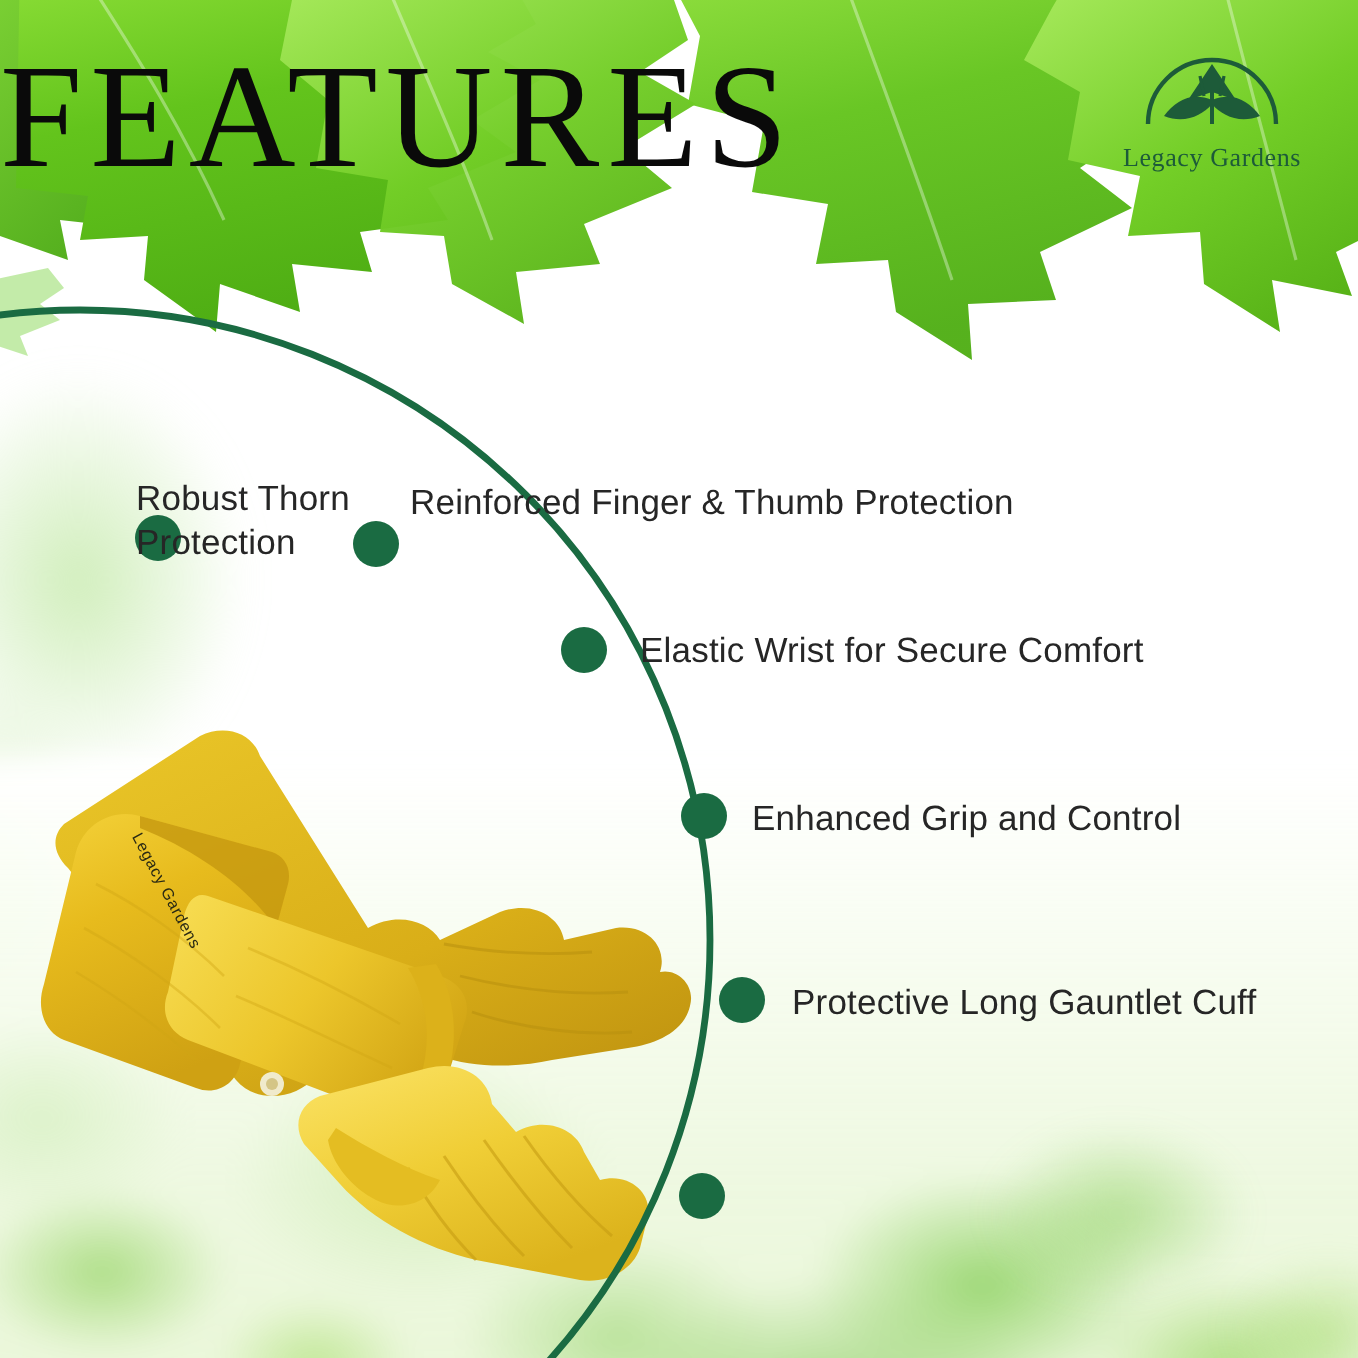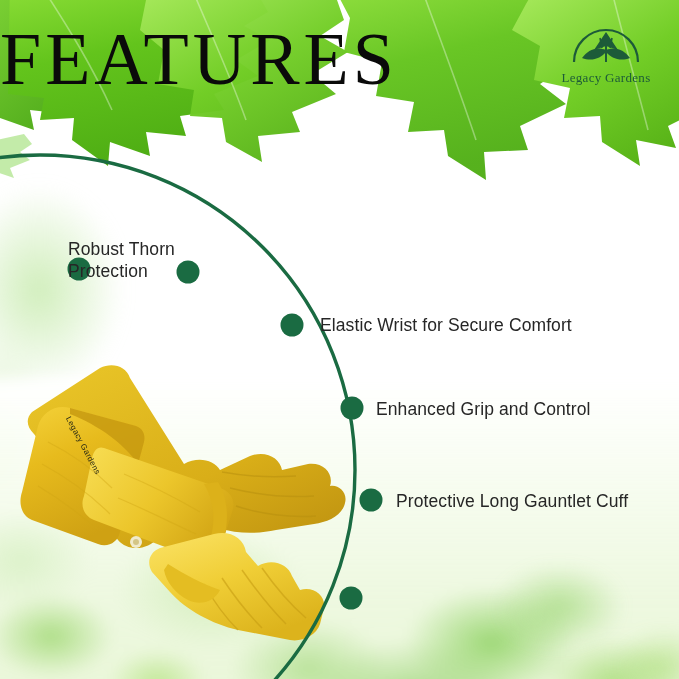--- a/index.html
+++ b/index.html
@@ -309,17 +309,18 @@
       <circle class="dot" cx="188" cy="272" r="11.5" fill="#1a6b42"></circle>
       <circle class="dot" cx="292" cy="325" r="11.5" fill="#1a6b42"></circle>
       <circle class="dot" cx="352" cy="408" r="11.5" fill="#1a6b42"></circle>
       <circle class="dot" cx="371" cy="500" r="11.5" fill="#1a6b42"></circle>
       <circle class="dot" cx="351" cy="598" r="11.5" fill="#1a6b42"></circle>
     </g>
   </svg>
 
   <div class="feature-label" id="feature-0">Robust Thorn
 Protection</div>
+  <div class="feature-label" id="feature-1">Reinforced Finger &amp; Thumb Protection</div>
   <div class="feature-label" id="feature-2">Elastic Wrist for Secure Comfort</div>
   <div class="feature-label" id="feature-3">Enhanced Grip and Control</div>
   <div class="feature-label" id="feature-4">Protective Long Gauntlet Cuff</div>
 
 </div>
 
 </body></html>

